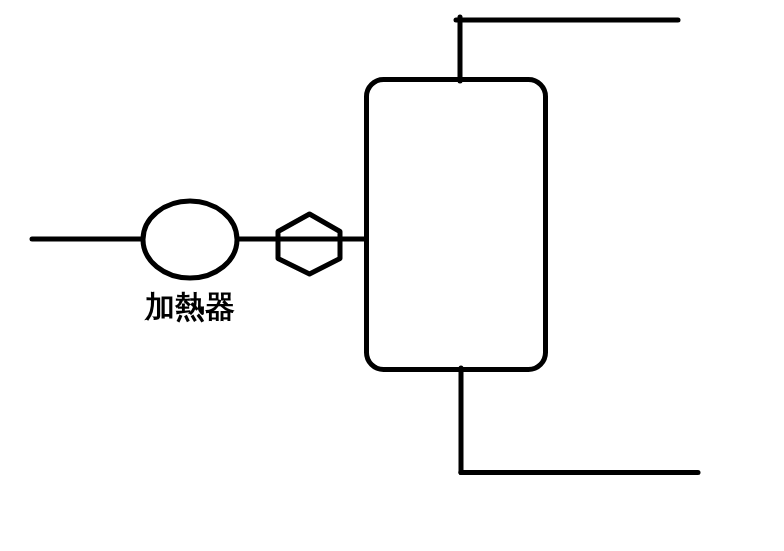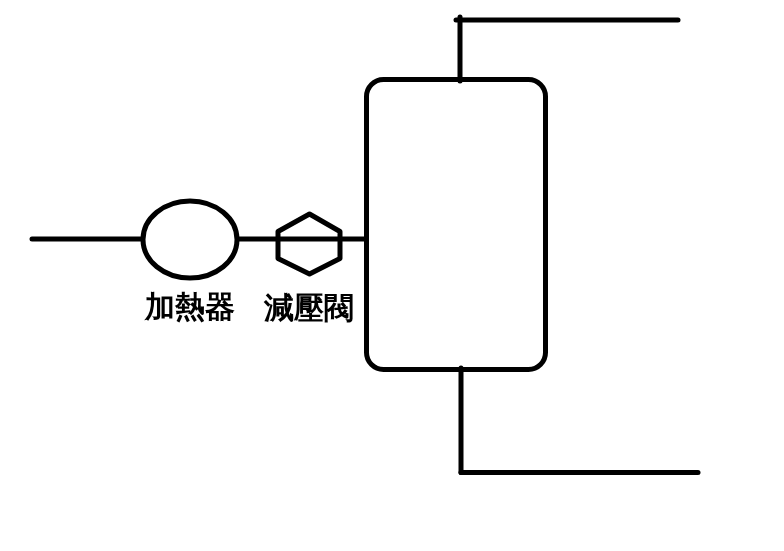--- a/index.html
+++ b/index.html
@@ -58,15 +58,14 @@
 
     <line class="shape" x1="456" y1="20" x2="678" y2="20" stroke="#000000" stroke-linecap="round"></line>
 
     <line class="shape" x1="461" y1="368" x2="461" y2="472.5" stroke="#000000" stroke-linecap="round"></line>
 
     <line class="shape" x1="461" y1="472.5" x2="698" y2="472.5" stroke="#000000" stroke-linecap="round"></line>
   </svg>
 
   <div id="heater-label" class="cjk-label">加熱器</div>
 
-  <div id="valve-label" class="cjk-label">減壓閥</div>
 
 </div>
 
 </body></html>

